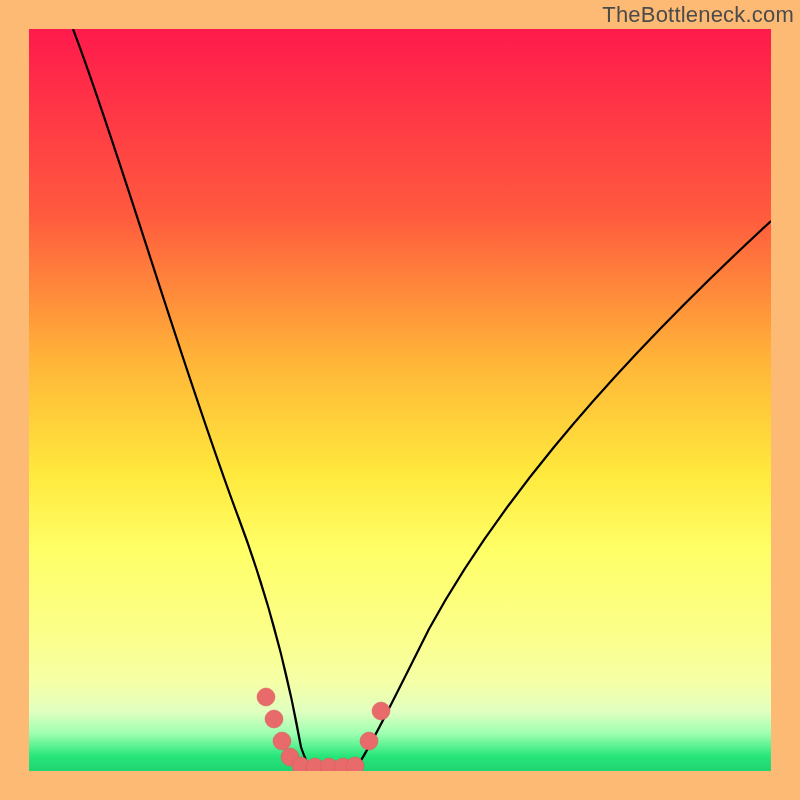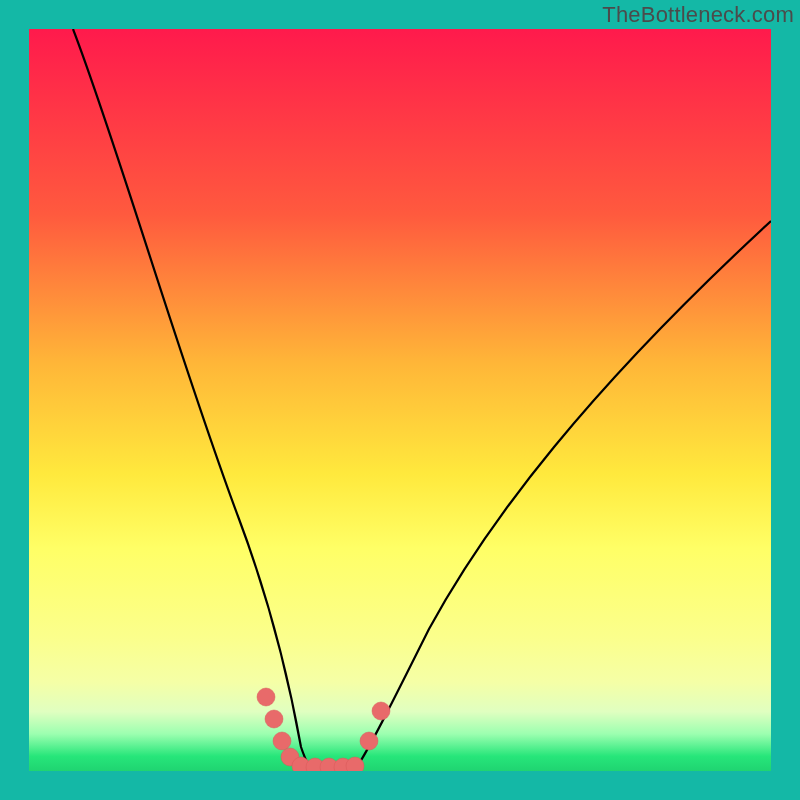--- a/index.html
+++ b/index.html
@@ -8,21 +8,21 @@
     width: 800px;
     height: 800px;
     overflow: hidden;
     background: #000;
     font-family: Arial, Helvetica, sans-serif;
   }
   .frame {
     position: absolute;
     left: 0; top: 0;
     width: 800px; height: 800px;
-    background: #14b8a6;
+    background: #fdba74;
   }
   .plot {
     position: absolute;
     left: 29px;
     top: 29px;
     width: 742px;
     height: 742px;
     background: linear-gradient(to bottom,
       #ff1a4c 0%,
       #ff5a3e 25%,

